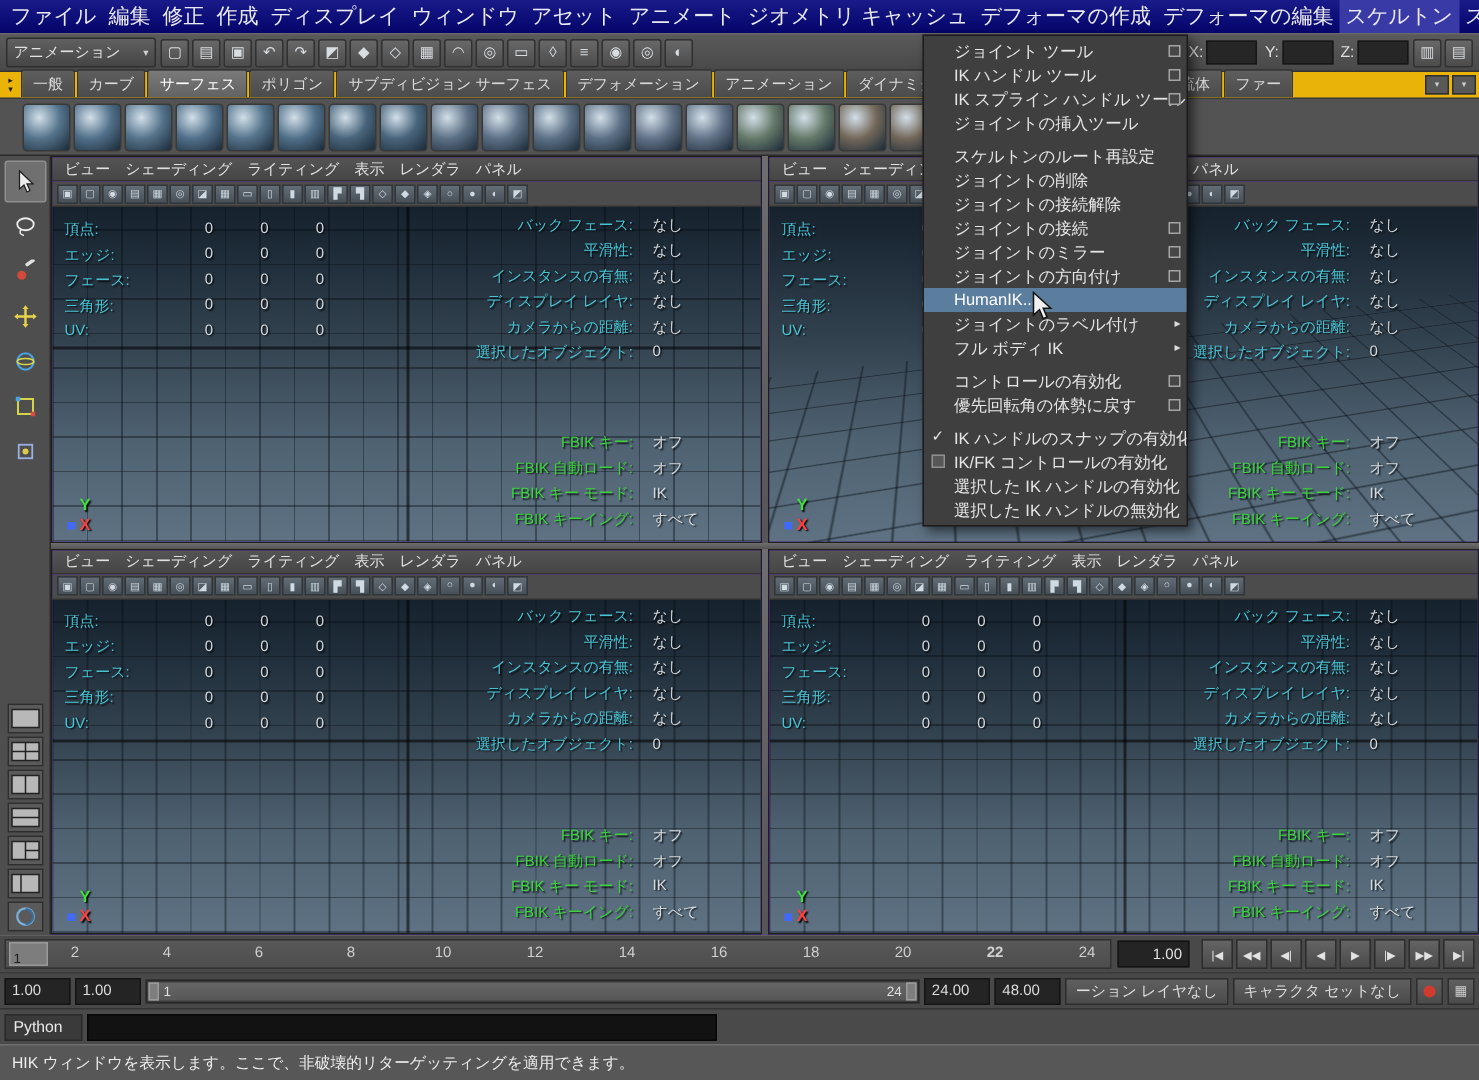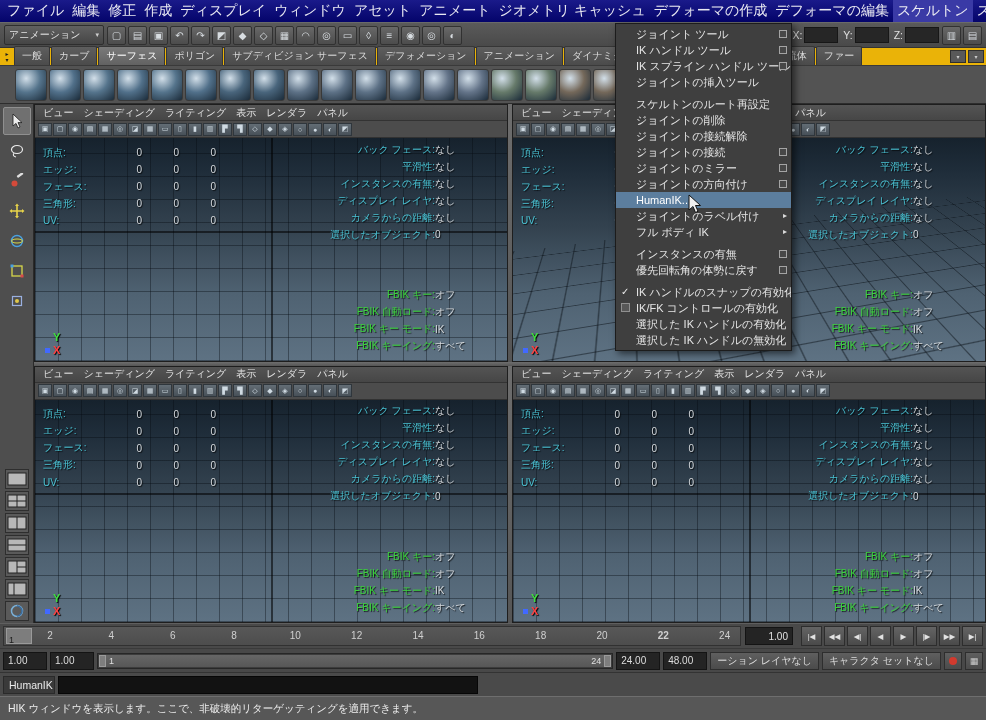--- a/index.html
+++ b/index.html
@@ -67,21 +67,21 @@
   .hud { font-size:10px; text-shadow:1px 1px 1px rgba(0,0,0,.8); pointer-events:none; }
   .hud-poly { position:absolute; top:6px; left:8px; }
   .hp-row { display:flex; height:17px; align-items:center; }
   .hp-row .hud-label { width:62px; color:#49c3d4; }
   .hp-row .hud-val { width:37px; text-align:right; color:#d5d9dc; }
   .hud-info { position:absolute; top:3px; right:20px; width:212px; }
   .hud-fbik { position:absolute; bottom:6px; right:20px; width:212px; }
   .hi-row { display:flex; height:17px; align-items:center; }
   .hi-row .hud-label { flex:1; text-align:right; color:#49c3d4; }
   .hud-fbik .hi-row .hud-label { color:#3bd43b; }
-  .hi-row .hud-val { width:52px; color:#d5d9dc; }
+  .hi-row .hud-val { width:52px; margin-left:13px; color:#d5d9dc; }
 
   .axis { position:absolute; left:10px; bottom:5px; font-size:11px; font-weight:bold; text-shadow:1px 1px 1px #000; line-height:11px; }
   .axis .ay { color:#41e041; display:block; margin-left:8px; margin-bottom:2px; }
   .axis .ax-row { display:flex; align-items:center; gap:3px; }
   .axis .az { width:5px; height:5px; background:#4169ff; display:inline-block; }
   .axis .axx { color:#ff4040; }
 
   
   .popup { position:absolute; left:615px; top:23px; width:177px; background:#3f3f3f; border:1px solid #1c1c1c;
     box-shadow:3px 3px 7px rgba(0,0,0,.55); z-index:50; padding:2px 0; }
@@ -1179,21 +1179,21 @@
   <input class="rg-field" value="48.00" style="">
   <button class="rg-btn">ーション レイヤなし</button>
   <button class="rg-btn">キャラクタ セットなし</button>
   <span class="rg-icon">
       <i class="keydot"></i>
     </span>
   <span class="rg-icon">▦</span>
 </div>
 
 <div class="cmdline">
-  <div class="cmd-label">HumanIK</div>
+  <div class="cmd-label">Python</div>
   <input class="cmd-input" value="" style="">
 </div>
 
 <div class="helpline">
   <span>HIK ウィンドウを表示します。ここで、非破壊的リターゲッティングを適用できます。</span>
 </div>
 
 <div class="popup">
 
     <div class="mi">
@@ -1277,21 +1277,21 @@
 
     <div class="mi sep">
       <span class="mi-check"></span>
       <span class="mi-label">フル ボディ IK</span>
 
       <span class="mi-arrow show">▸</span>
     </div>
 
     <div class="mi">
       <span class="mi-check"></span>
-      <span class="mi-label">インスタンスの有無</span>
+      <span class="mi-label">コントロールの有効化</span>
       <span class="mi-opt show"></span>
 
     </div>
 
     <div class="mi sep">
       <span class="mi-check"></span>
       <span class="mi-label">優先回転角の体勢に戻す</span>
       <span class="mi-opt show"></span>
 
     </div>

